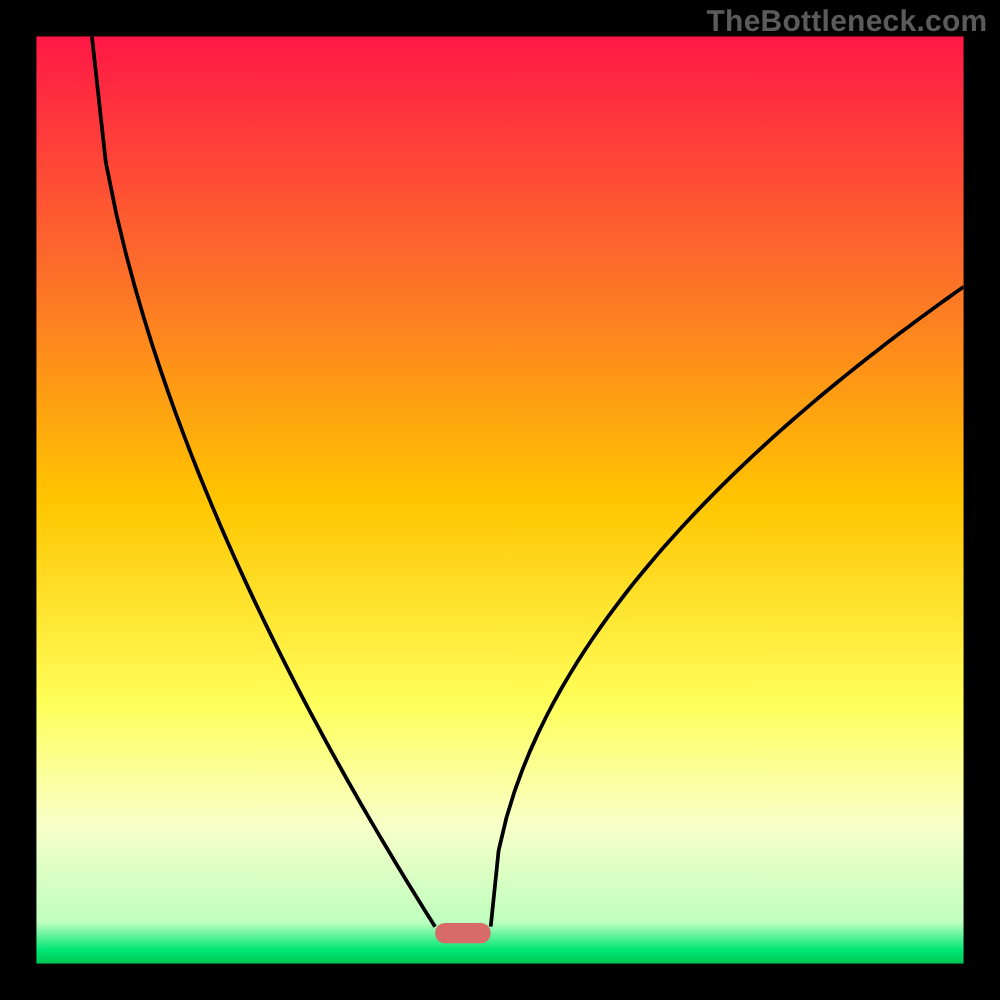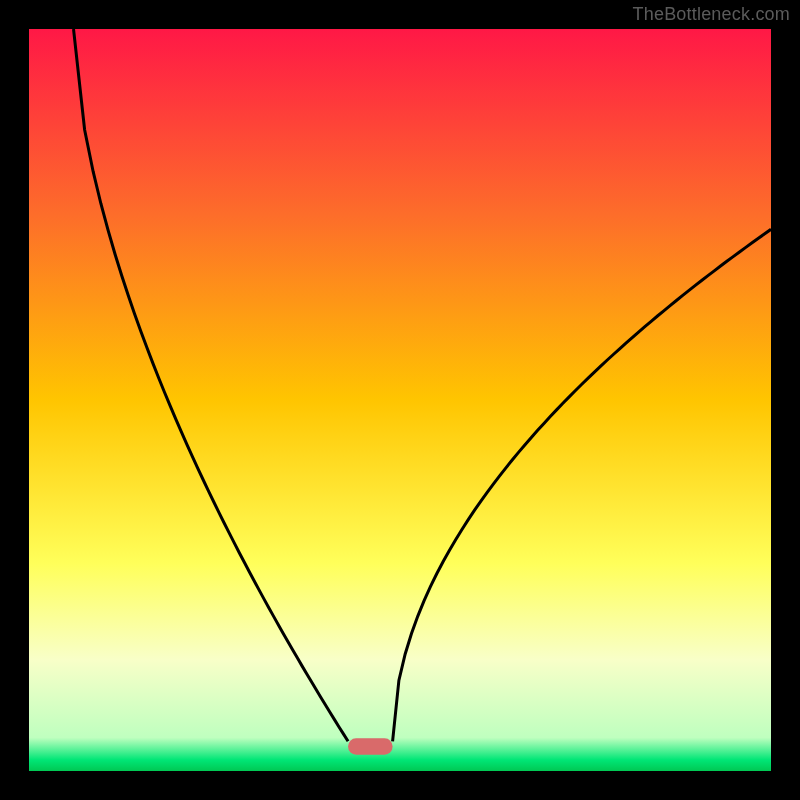--- a/index.html
+++ b/index.html
@@ -24,22 +24,22 @@
     left: 0;
     top: 0;
     width: 742px;
     height: 742px;
   }
   .watermark {
     position: absolute;
     top: 4px;
     right: 10px;
     color: #5b5b5b;
-    font-size: 18px;
-    font-weight: 400;
+    font-size: 24px;
+    font-weight: 700;
     letter-spacing: 0.2px;
   }
 </style>
 </head>
 <body>
 
 <div class="frame">
   <svg class="plot" viewBox="0 0 742 742" preserveAspectRatio="none">
     <defs>
       <linearGradient id="bg-grad" x1="0" y1="0" x2="0" y2="1">

